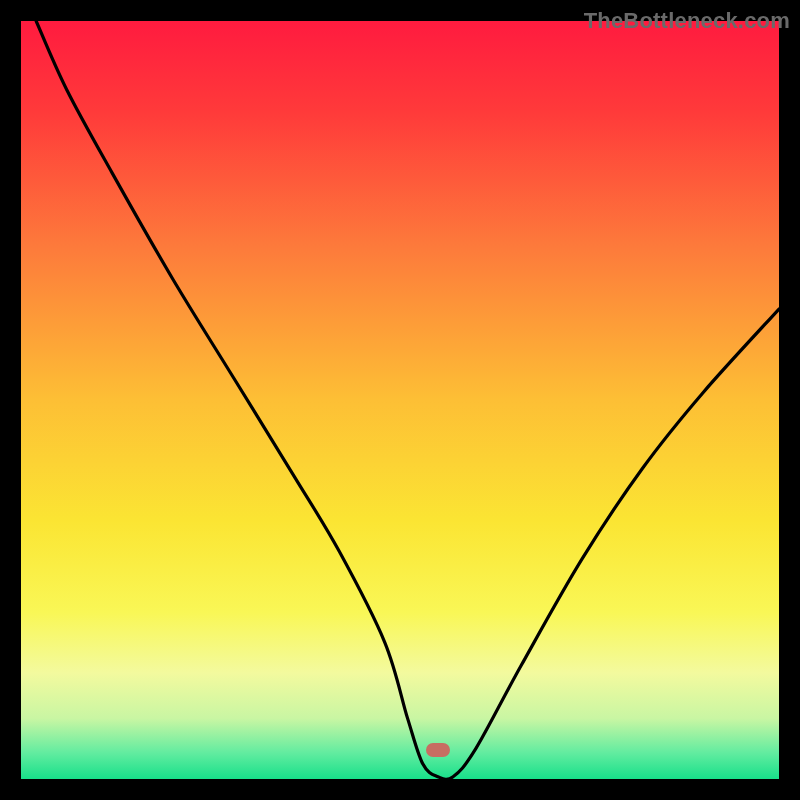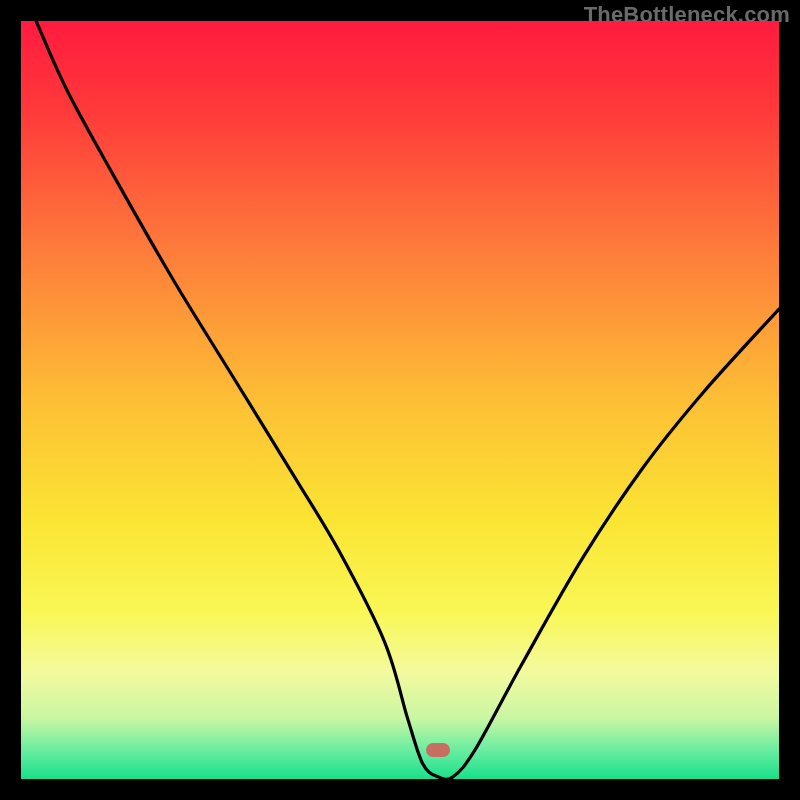--- a/index.html
+++ b/index.html
@@ -12,21 +12,21 @@
     overflow: hidden;
   }
   .frame {
     position: relative;
     width: 800px;
     height: 800px;
     background: #000;
   }
   .watermark {
     position: absolute;
-    top: 2px;
+    top: 8px;
     right: 10px;
     color: #6a6a6a;
     font-size: 22px;
     font-weight: 600;
     letter-spacing: 0.2px;
     z-index: 4;
     user-select: none;
   }
   .plot {
     position: absolute;

